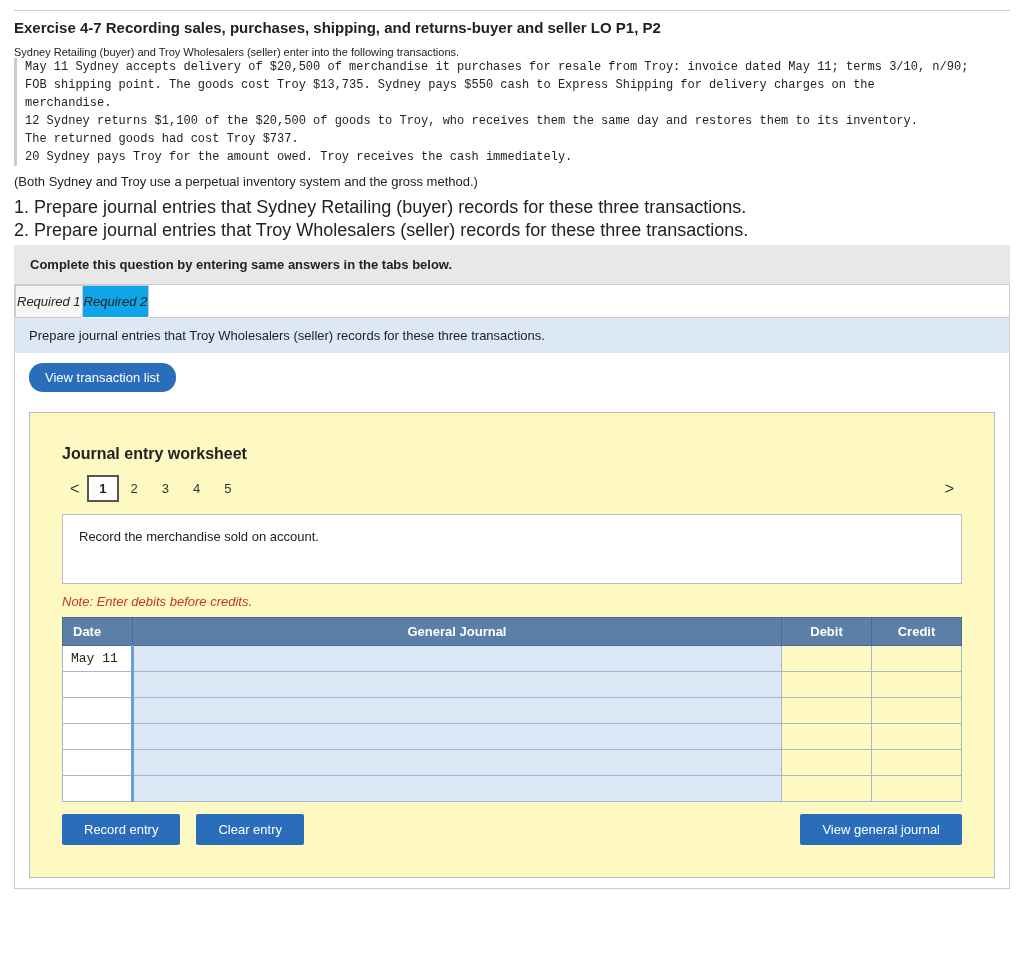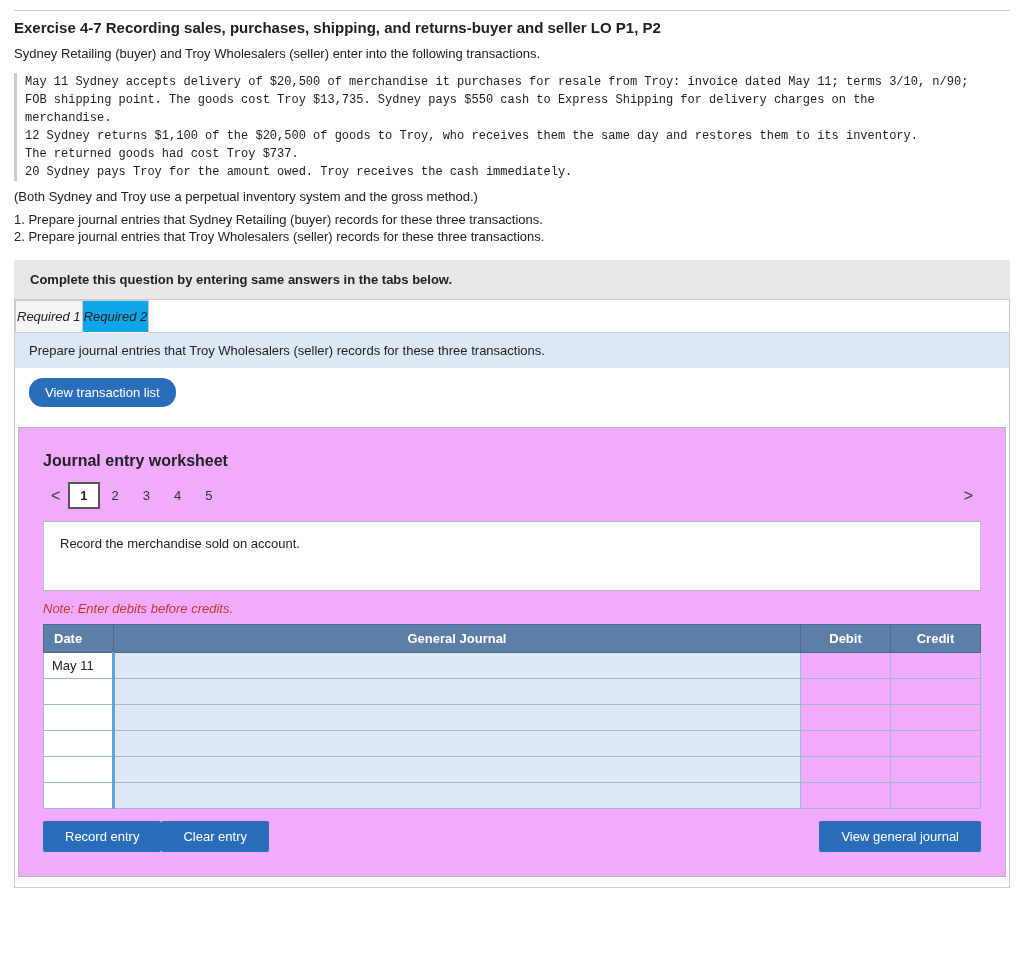--- a/index.html
+++ b/index.html
@@ -14,38 +14,38 @@
       padding: 10px 14px;
     }
     .main-title {
       font-size: 15px;
       font-weight: bold;
       margin-bottom: 10px;
       border-top: 1px solid #ccc;
       padding-top: 8px;
     }
     .intro-text {
-      margin-bottom: 12px;
-      font-size: 13px;
+      margin-bottom: 0;
+      font-size: 11px;
     }
     .problem-text {
       font-size: 12px;
       font-family: 'Courier New', monospace;
       margin-bottom: 8px;
       line-height: 1.5;
       border-left: 3px solid #ccc;
       padding-left: 8px;
     }
     .perpetual-text {
       margin-bottom: 8px;
       font-size: 13px;
     }
     .instructions {
-      margin-bottom: 16px;
-      font-size: 13px;
+      margin-bottom: 4px;
+      font-size: 18px;
     }
     .instructions p {
       margin-bottom: 2px;
     }
     .complete-box {
       background: #e8e8e8;
       padding: 12px 16px;
       margin-bottom: 0;
       font-size: 13px;
       font-weight: bold;
@@ -89,23 +89,23 @@
       color: #fff;
       padding: 7px 16px;
       margin: 10px 14px;
       border: none;
       cursor: pointer;
       font-size: 13px;
       border-radius: 14px;
     }
     .worksheet-box {
       border: 1px solid #bbb;
-      margin: 10px 3px;
-      padding: 24px;
-      background: #f0abfc;
+      margin: 10px 14px;
+      padding: 32px;
+      background: #fef9c3;
     }
     .worksheet-title {
       font-size: 16px;
       font-weight: bold;
       margin-bottom: 12px;
     }
     .pagination {
       display: flex;
       align-items: center;
       margin-bottom: 12px;
@@ -186,37 +186,38 @@
     }
     .journal-table .date-col { width: 70px; }
     .journal-table .gj-col { }
     .journal-table .debit-col { width: 90px; }
     .journal-table .credit-col { width: 90px; }
     .row-date-cell {
       background: #fff;
       padding: 2px 8px;
       font-size: 13px;
       vertical-align: middle;
+      font-family: Liberation Mono, monospace;
     }
     .bottom-buttons {
       display: flex;
       justify-content: space-between;
       align-items: center;
       margin-top: 12px;
     }
     .btn-blue {
       background: #2a6ebb;
       color: #fff;
       padding: 8px 22px;
       border: none;
       cursor: pointer;
       font-size: 13px;
       border-radius: 2px;
     }
-    .left-btns { display: flex; }
+    .left-btns { display: flex; gap: 16px; }
   </style>
 </head>
 <body>
 
 <div class="page-wrapper">
 
   <div class="main-title">Exercise 4-7 Recording sales, purchases, shipping, and returns-buyer and seller LO P1, P2</div>
 
   <p class="intro-text">Sydney Retailing (buyer) and Troy Wholesalers (seller) enter into the following transactions.</p>
 

